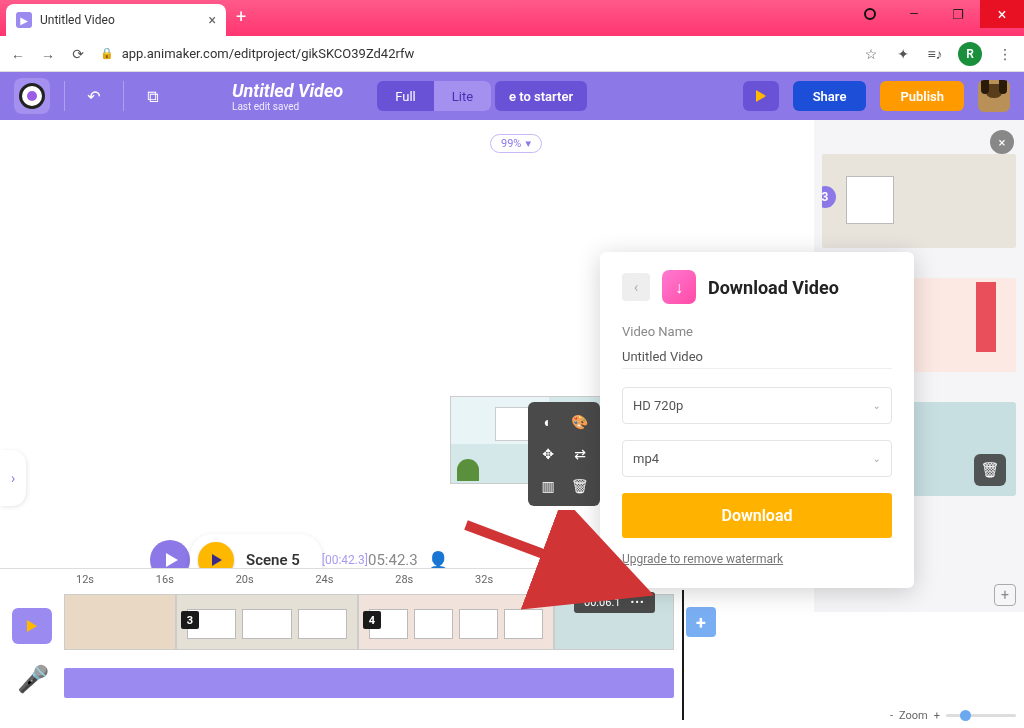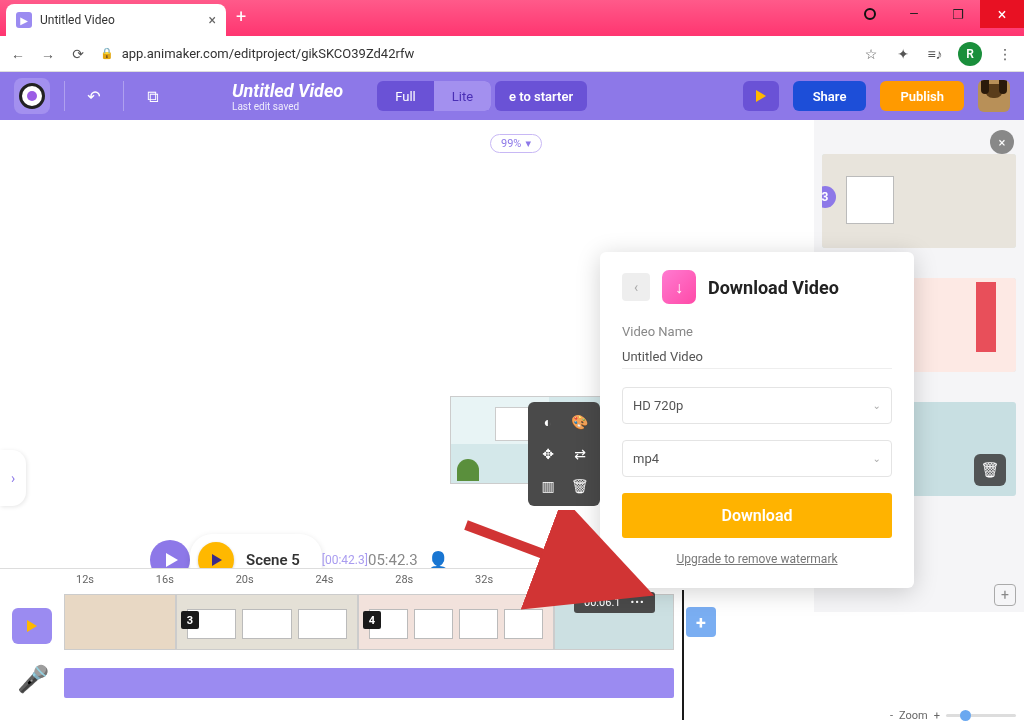--- a/index.html
+++ b/index.html
@@ -90,21 +90,21 @@
 .modal-hdr{display:flex;align-items:center;gap:12px;margin-bottom:20px}
 .back-sq{width:28px;height:28px;background:#eee;border-radius:4px;display:flex;align-items:center;justify-content:center;color:#aaa;font-size:14px}
 .dl-ico{width:34px;height:34px;border-radius:7px;background:linear-gradient(135deg,#ff7bd1,#ff4aa8);display:flex;align-items:center;justify-content:center}
 .dl-ico::after{content:"↓";color:#fff;font-weight:900;font-size:16px}
 .modal h3{font-size:18px;font-weight:700;color:#222}
 .fld-lbl{font-size:13px;color:#888;margin-bottom:6px}
 .fld-val{font-size:13px;color:#555;padding:4px 0;border-bottom:1px solid #eee;margin-bottom:18px}
 .sel{border:1px solid #e4e4e4;border-radius:4px;padding:10px;font-size:13px;color:#555;display:flex;justify-content:space-between;align-items:center;margin-bottom:16px}
 .sel .chev{color:#aaa;font-size:10px}
 .dl-btn{background:#ffb300;color:#fff;font-size:16px;font-weight:600;padding:13px;border-radius:3px;text-align:center;margin-top:6px}
-.watermark{text-align:center;font-size:12px;color:#777;text-decoration:underline;margin-top:14px}
+.watermark{text-align:left;font-size:12px;color:#777;text-decoration:underline;margin-top:14px}
 
 
 .arrow{position:absolute;left:456px;top:390px;z-index:11;pointer-events:none}
 
 
 .timeline{position:absolute;left:0;right:0;bottom:0;height:160px;background:#fff;border-top:1px solid #ddd}
 .ruler{display:flex;font-size:11px;color:#666;padding:4px 76px 4px 76px;gap:6px}
 .ruler span{width:80px}
 .tl-body{display:flex;height:130px}
 .tl-left{width:64px;display:flex;flex-direction:column;align-items:center;justify-content:space-around;padding:8px 0}

